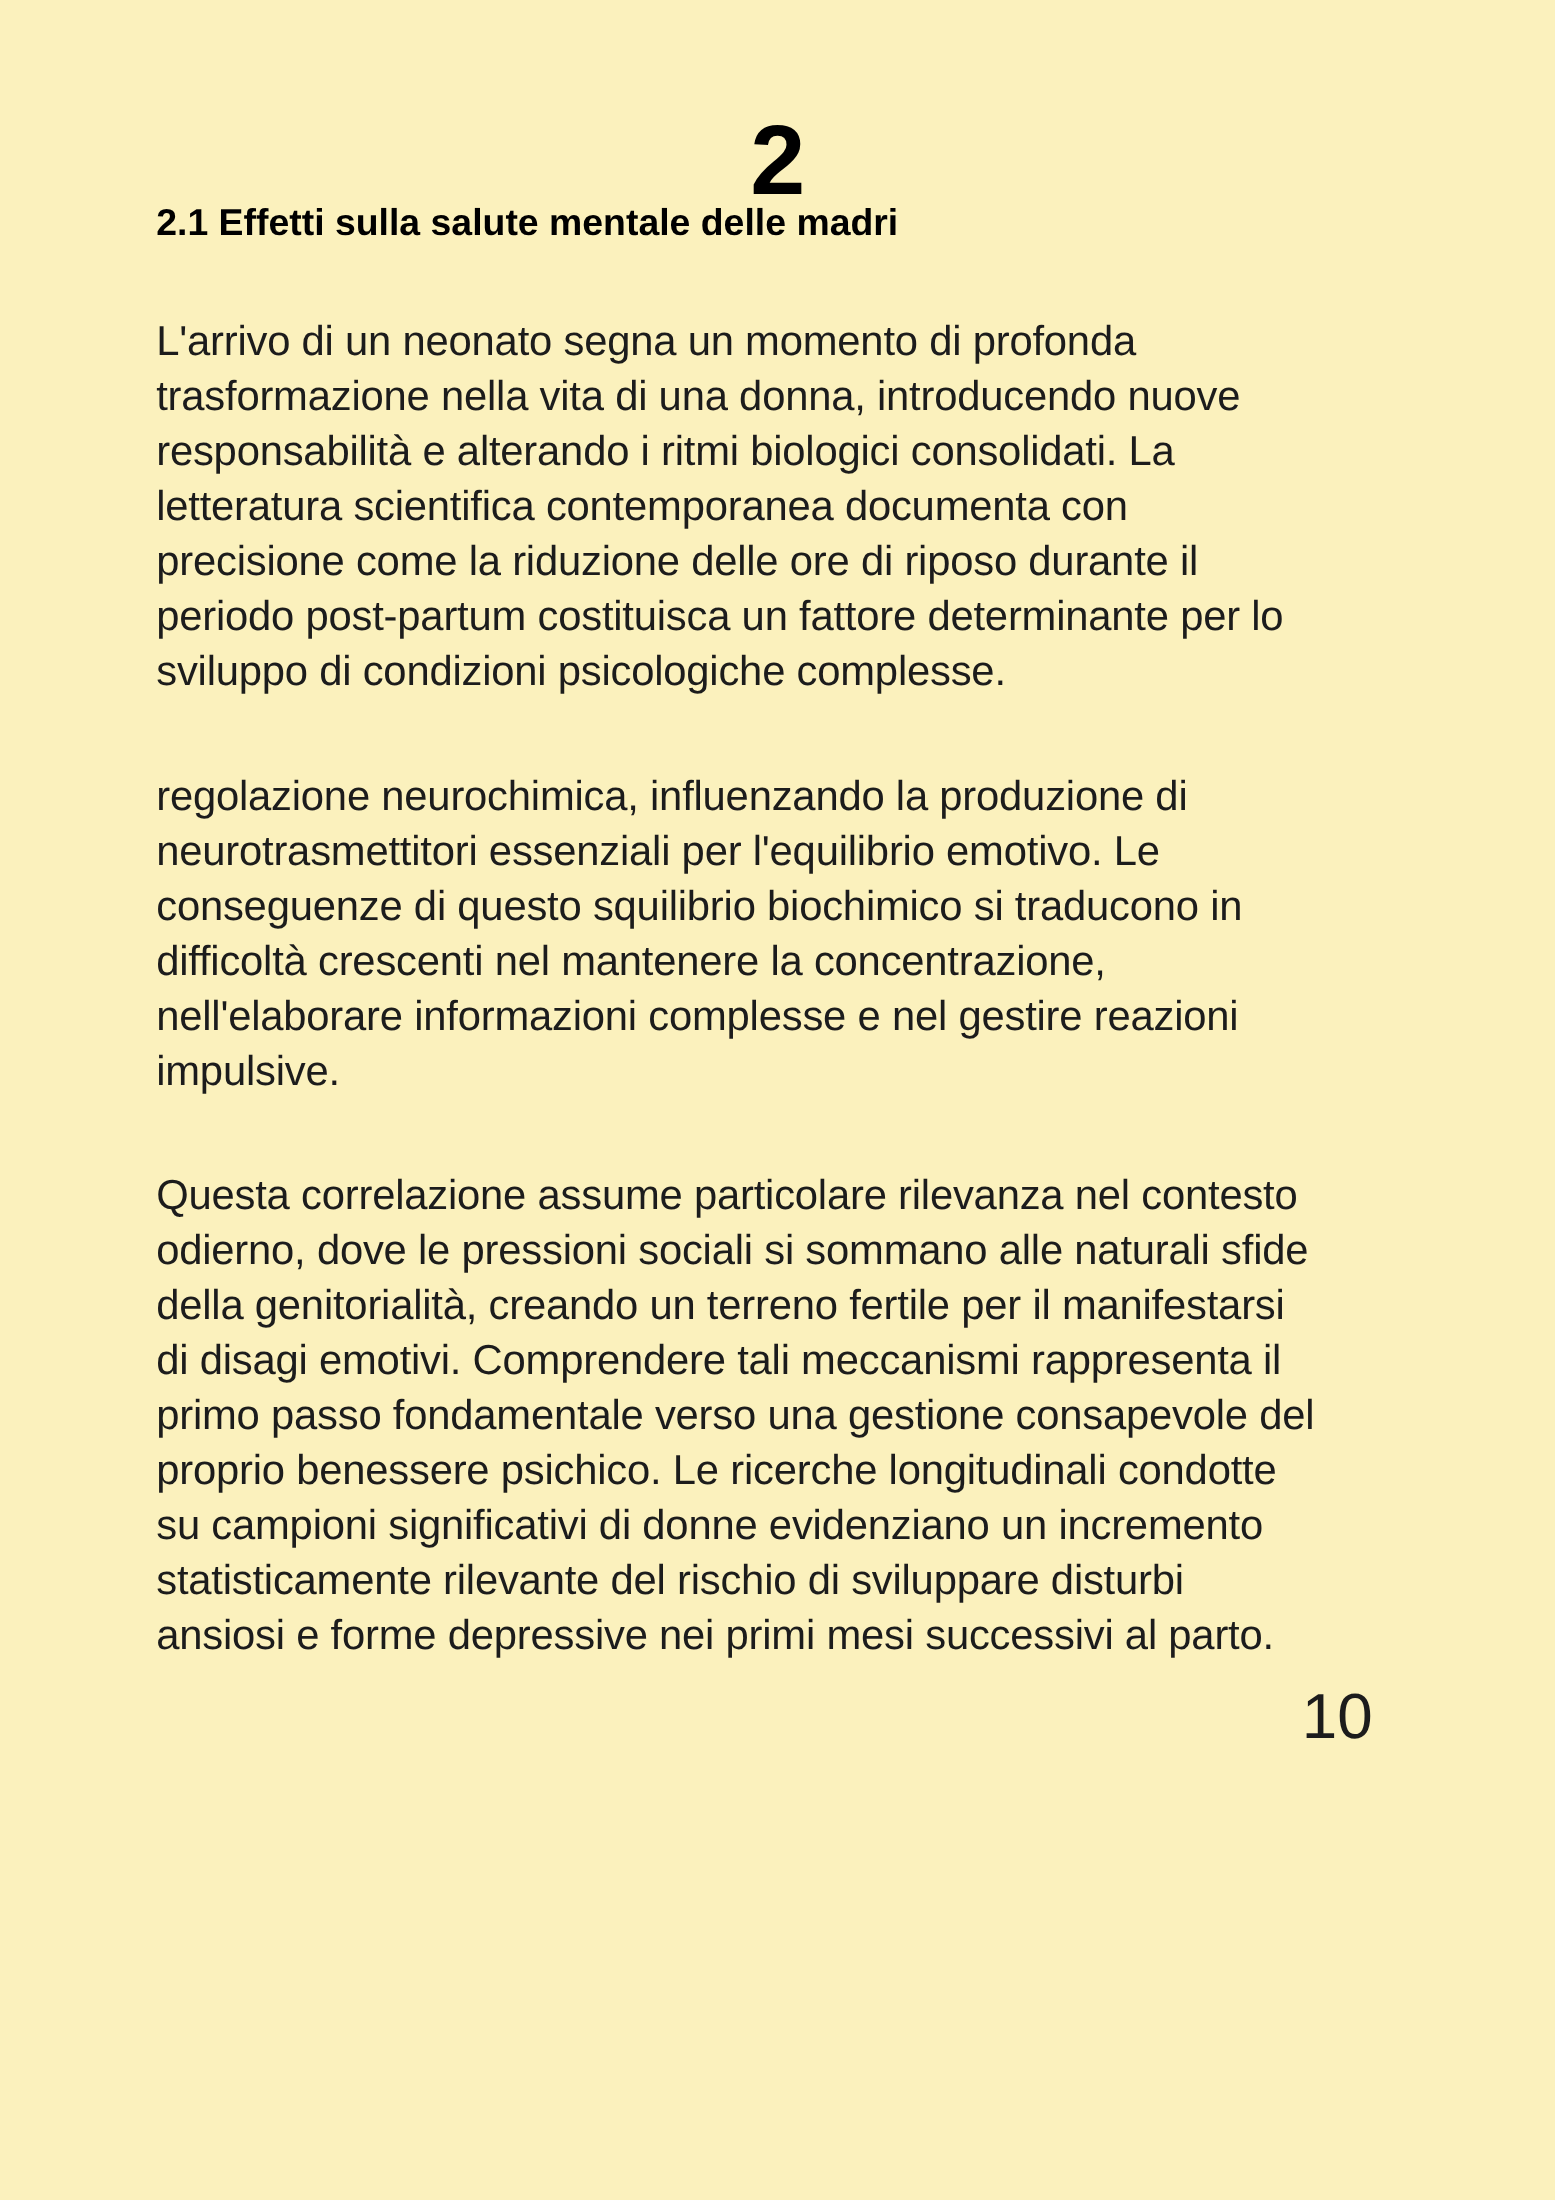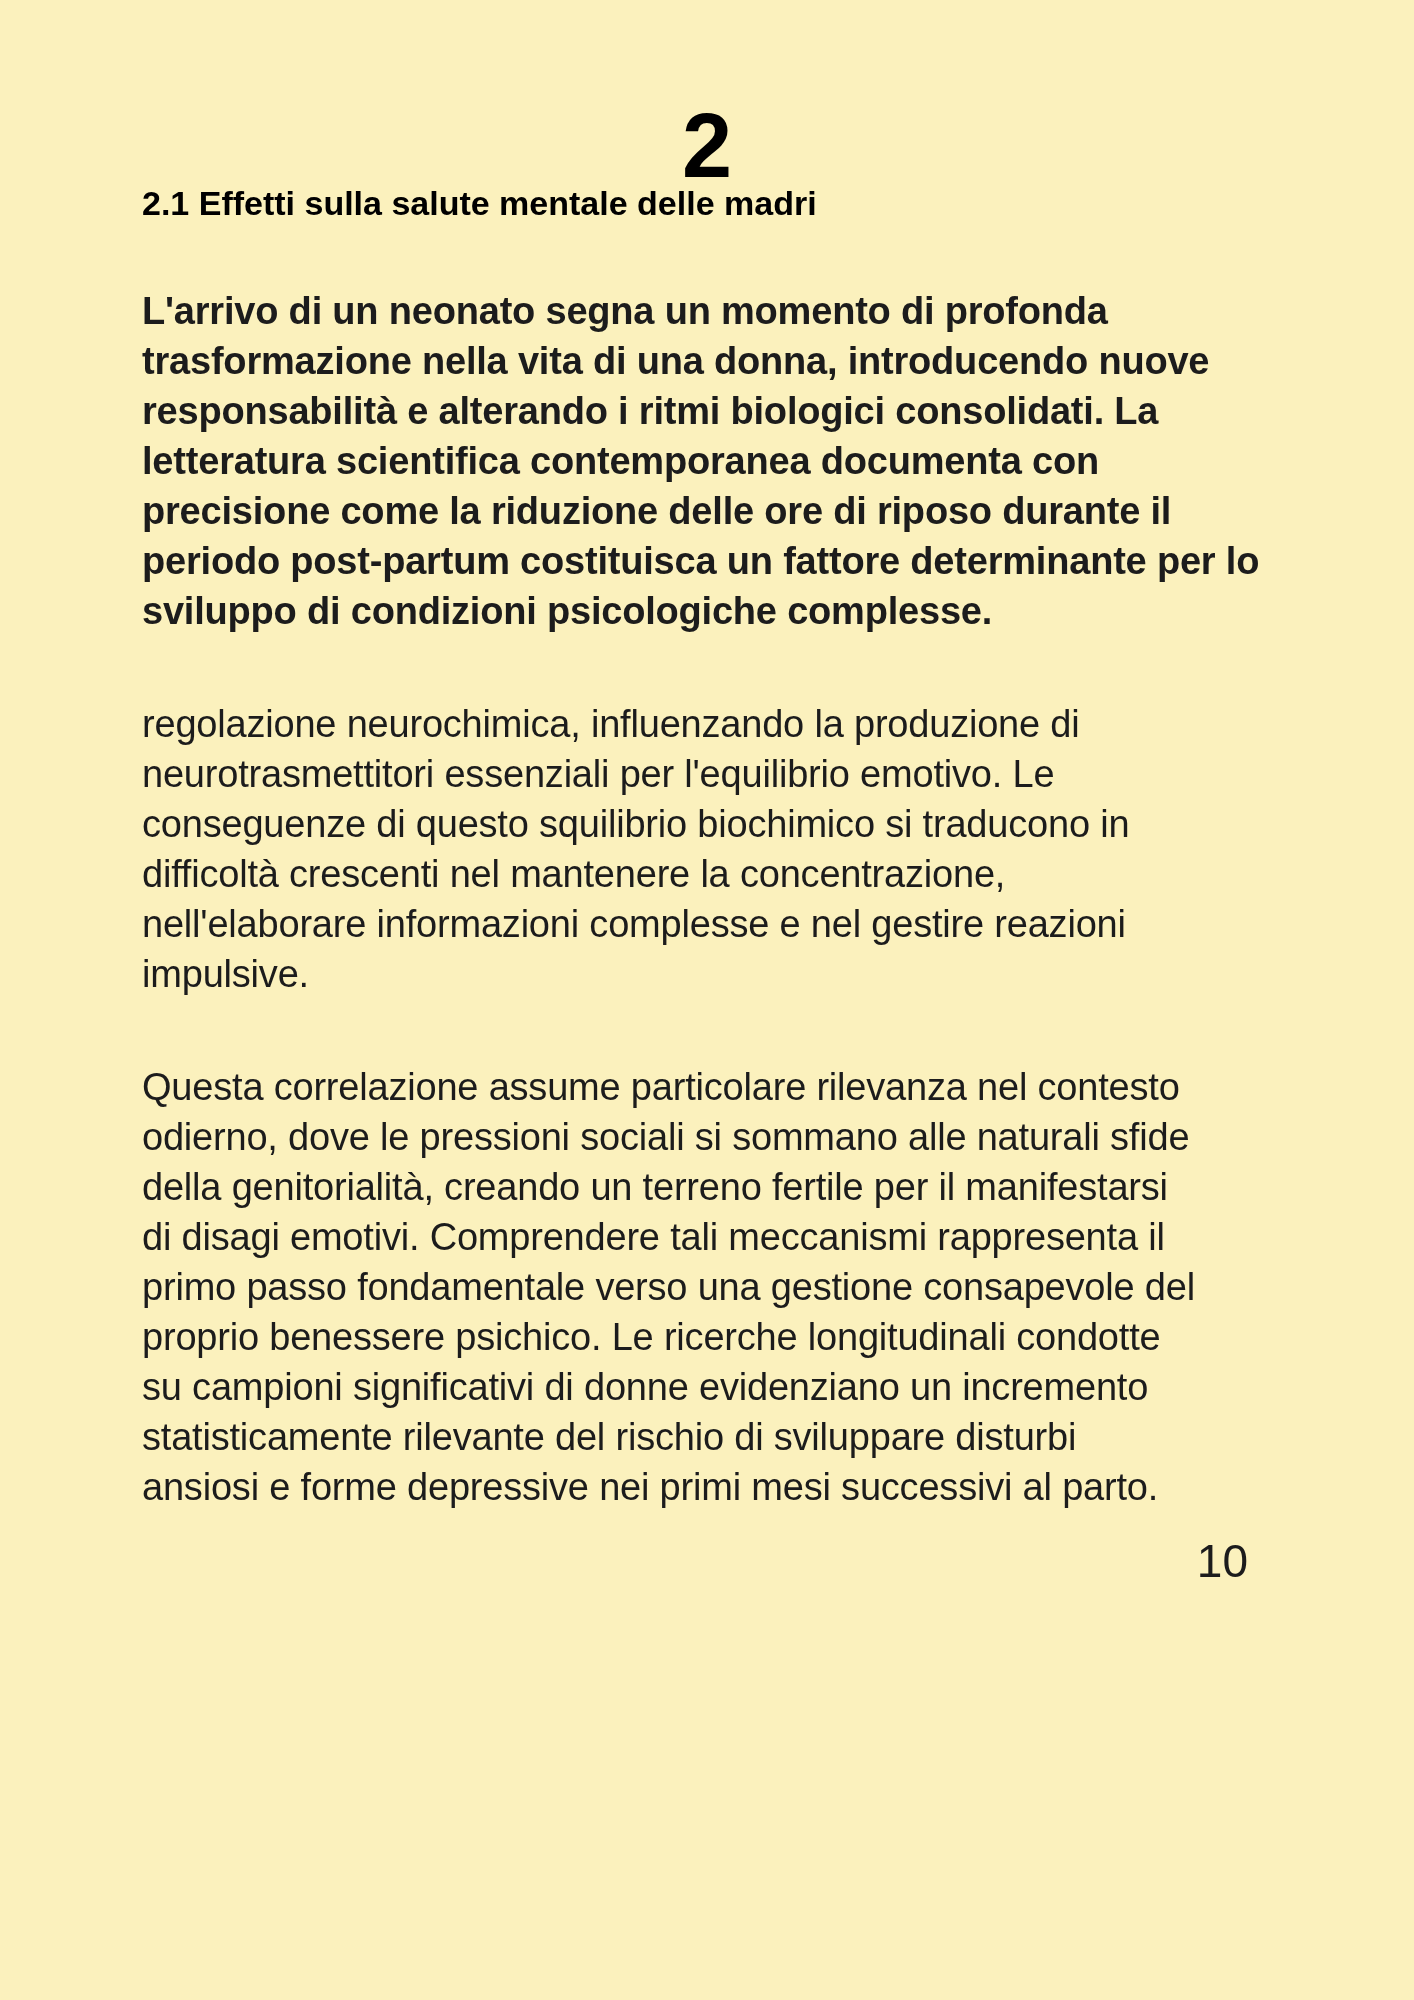--- a/index.html
+++ b/index.html
@@ -47,26 +47,26 @@
     white-space:pre;
   }
   .body-paragraph{
     font-size:38px;
     line-height:50px;
     font-weight:normal;
     color:var(--ink);
     white-space:pre;
     letter-spacing:-0.2px;
   }
-  .body-paragraph.first{margin-top:58px;font-weight:bold;}
+  .body-paragraph.first{margin-top:58px;}
   .body-paragraph.next{margin-top:63px;}
   .page-number{
     margin-top:24px;
     margin-right:24px;
-    font-size:46px;
+    font-size:58px;
     line-height:50px;
     text-align:right;
     color:var(--ink);
   }
 </style>
 </head>
 <body>
 
 <div class="page">
   <div class="chapter-number">2</div>

